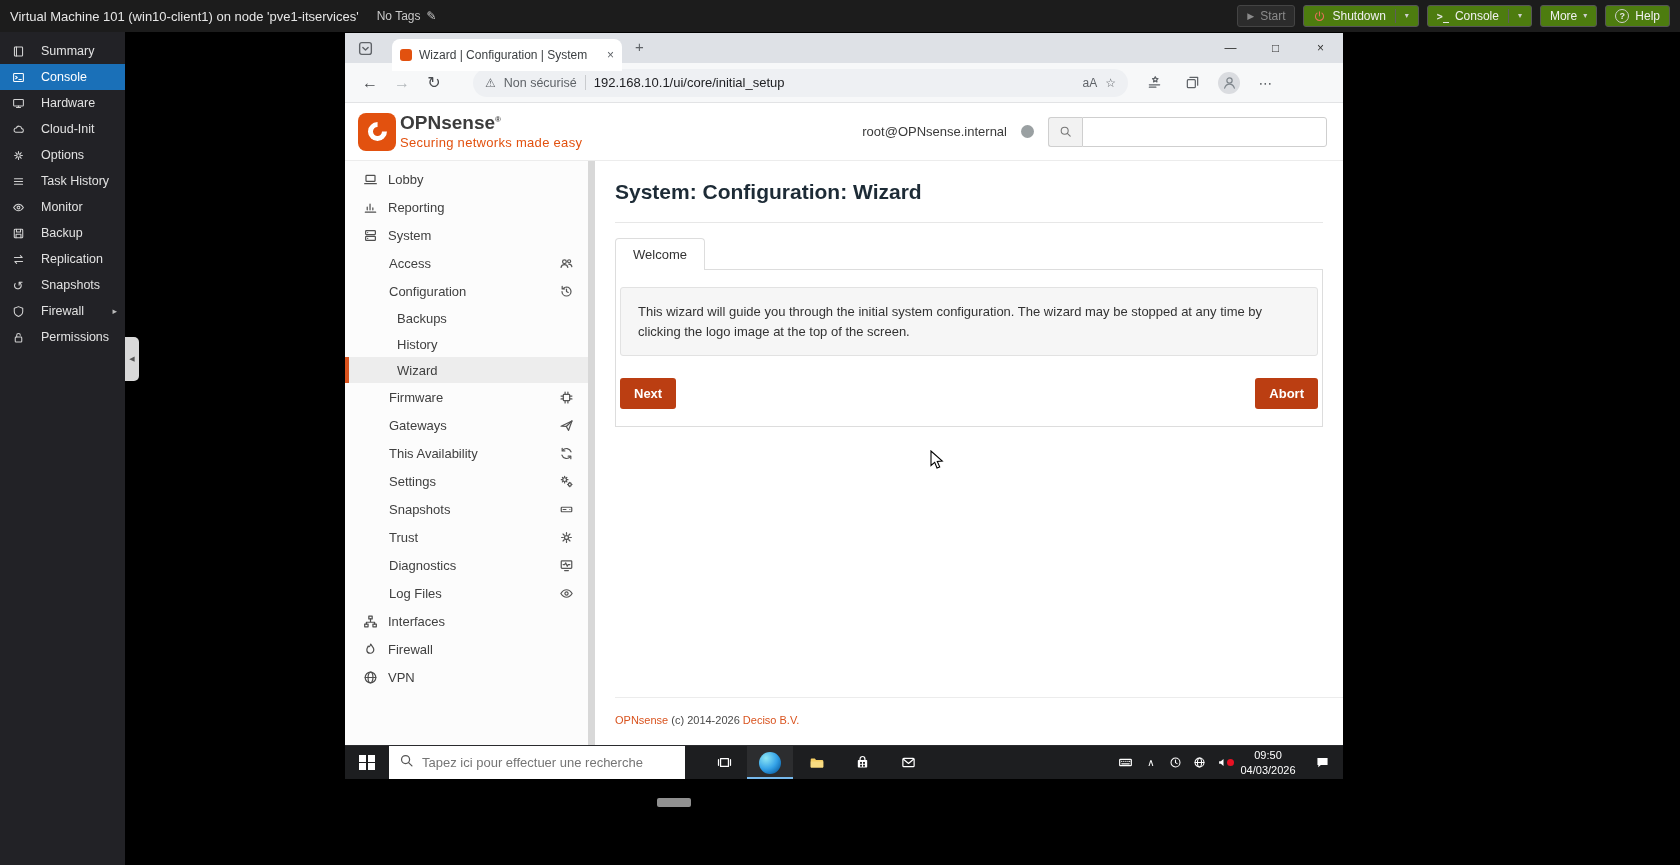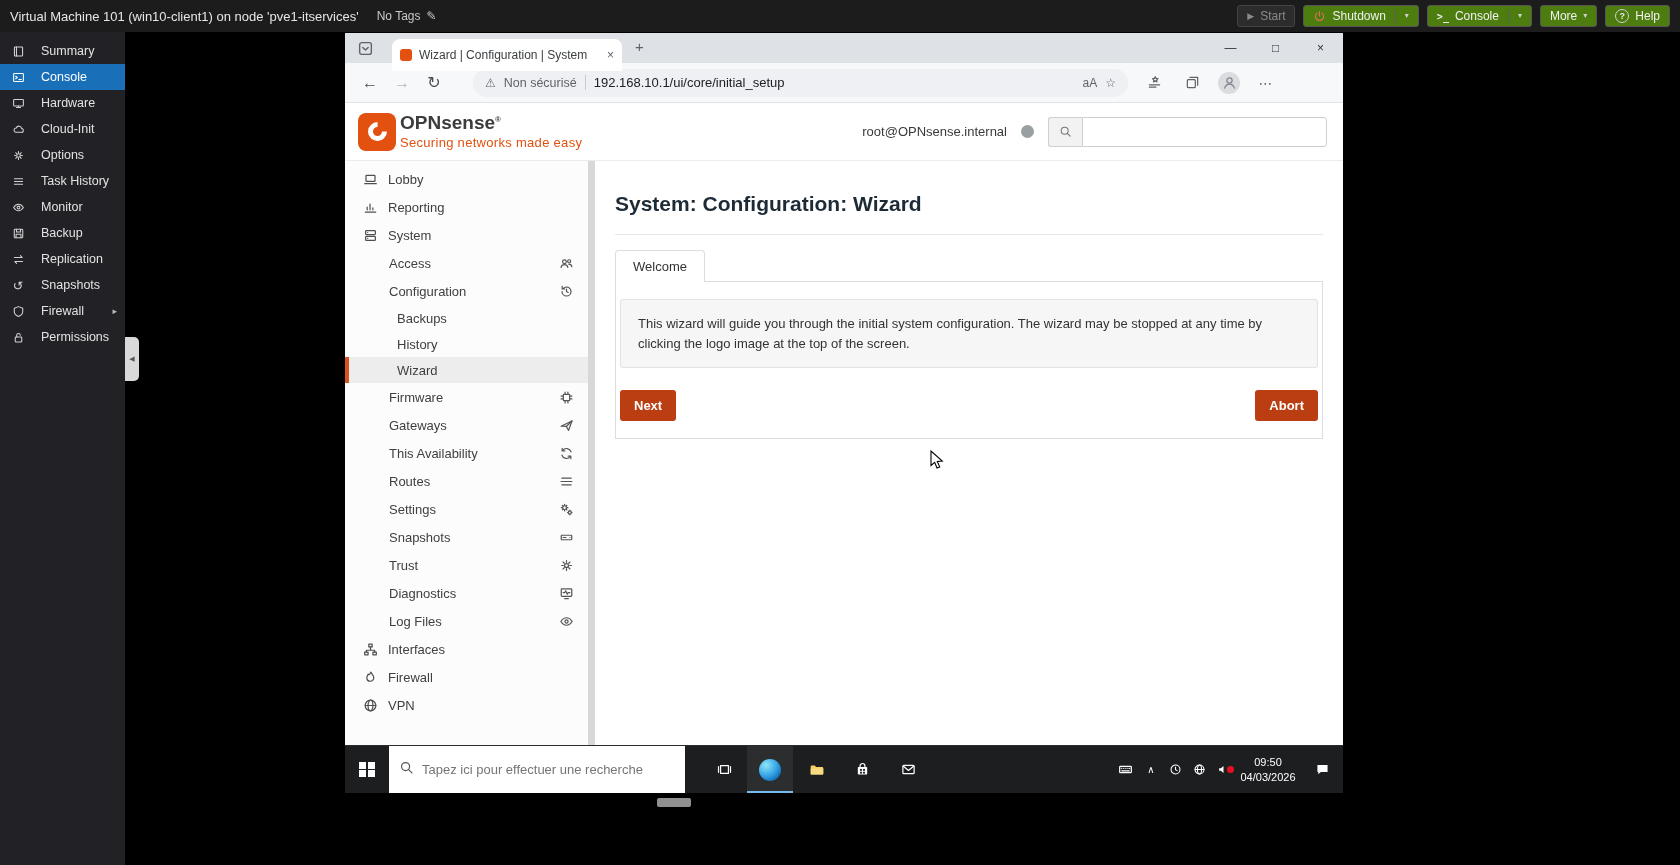--- a/index.html
+++ b/index.html
@@ -76,33 +76,33 @@
   .mstrip{position:absolute;top:0;right:0;width:7px;height:100%;background:#d8d8d8}
   .mrow{display:flex;align-items:center;height:28px;font-size:13px;color:#404040;padding-right:21px;cursor:pointer}
   .mrow.l1{padding-left:17px;gap:10px}
   .mic{width:16px;display:flex;justify-content:center;color:#4f4f4f;flex:none}
   .mrow.l2{padding-left:44px}
   .ric{margin-left:auto;color:#555;display:flex;align-items:center}
   .mrow.l3{padding-left:52px;height:26px}
   .mrow.active{background:#ededed;border-left:4px solid #d9531e;padding-left:48px}
 
   .ops-content{flex:1;background:#fff;position:relative;padding:0 20px}
-  .pg-title{margin-top:31px;font-size:21px;font-weight:600;color:#1d2b36}
+  .pg-title{margin-top:19px;font-size:21px;font-weight:600;color:#1d2b36}
   .pg-hr{height:1px;background:#e7e7e7;margin-top:18px}
   .tabrow{margin-top:15px;display:flex}
   .wtab{border:1px solid #ddd;border-bottom:none;background:#fff;padding:8px 17px;font-size:13px;color:#333;border-radius:4px 4px 0 0;position:relative;z-index:2;margin-bottom:-1px;cursor:pointer}
   .panel{border:1px solid #ddd;background:#fff;padding:17px 4px;position:relative;z-index:1}
   .msg{background:#f6f6f6;border:1px solid #e2e2e2;border-radius:3px;padding:14px 17px;font-size:13px;color:#333;line-height:1.5}
   .btnrow{display:flex;justify-content:space-between;margin-top:22px}
   .obtn{background:#bb3e12;color:#fff;font-weight:700;font-size:13px;border:none;border-radius:3px;padding:8px 14px;cursor:pointer;font-family:inherit}
   .ops-footer{position:absolute;left:20px;right:0;top:536px;border-top:1px solid #ececec;padding-top:16px;font-size:11px;color:#4a4a4a}
   .ops-footer .flink{color:#d9531e;cursor:pointer}
 
   
-  .taskbar{position:absolute;left:0;top:712px;width:998px;height:48px;background:#1d1e20;display:flex;align-items:stretch;color:#fff;border-top:1px solid #2a2b2e}
+  .taskbar{position:absolute;left:0;top:712px;width:998px;height:34px;background:#1d1e20;display:flex;align-items:stretch;color:#fff;border-top:1px solid #2a2b2e}
   .tb-start{width:44px;display:flex;align-items:center;justify-content:center;cursor:pointer}
   .winlogo{display:grid;grid-template-columns:7px 7px;grid-template-rows:7px 7px;gap:1.5px}
   .winlogo i{background:#fff;display:block}
   .tb-search{width:296px;background:#fff;display:flex;align-items:center;gap:8px;padding:0 10px;color:#555}
   .tb-search input{border:none;outline:none;font-size:13px;width:230px;color:#222;background:transparent;font-family:inherit}
   .tb-sp{width:16px}
   .tb-ic{width:46px;display:flex;align-items:center;justify-content:center;position:relative;cursor:pointer}
   .tb-ic.active{background:rgba(255,255,255,.07);box-shadow:inset 0 -2px 0 #76b9ed}
   .edge{width:22px;height:22px;border-radius:50%;background:radial-gradient(circle at 32% 28%,#8ee7f5,#35a3e8 50%,#0b62a8 85%)}
   .tray{margin-left:auto;display:flex;align-items:center}
@@ -430,28 +430,20 @@
               <div class="mrow l2">
                 <span>This Availability</span>
                 <span class="ric">
                     <svg class="i" viewBox="0 0 16 16">
                       <path d="M12.8 6.2a5.1 5.1 0 00-8.9-1.5M3.2 9.8a5.1 5.1 0 008.9 1.5"></path>
                       <path d="M3.4 2.4v2.8h2.8M12.6 13.6v-2.8H9.8"></path>
                     </svg>
                   </span>
               </div>
               <div class="mrow l2">
-                <span>Routes</span>
-                <span class="ric">
-                    <svg class="i" viewBox="0 0 16 16">
-                      <path d="M3 4.5h10M2.2 8h11.6M3 11.5h10"></path>
-                    </svg>
-                  </span>
-              </div>
-              <div class="mrow l2">
                 <span>Settings</span>
                 <span class="ric">
                     <svg class="i" viewBox="0 0 16 16">
                       <circle cx="6" cy="6" r="2"></circle>
                       <path d="M6 2.5v1M6 8.5v1M2.5 6h1M8.5 6h1M3.6 3.6l.7.7M7.7 7.7l.7.7M8.4 3.6l-.7.7M4.3 7.7l-.7.7"></path>
                       <circle cx="11.5" cy="11.2" r="1.7"></circle>
                       <path d="M11.5 8.8v.8M11.5 12.8v.8M9.1 11.2h.8M13.1 11.2h.8"></path>
                     </svg>
                   </span>
               </div>
@@ -529,20 +521,25 @@
               <div class="pg-hr"></div>
               <div class="tabrow">
                 <div class="wtab">Welcome</div>
               </div>
               <div class="panel">
                 <div class="msg">This wizard will guide you through the initial system configuration. The wizard may be stopped at any time by clicking the logo image at the top of the screen.</div>
                 <div class="btnrow">
                   <button class="obtn">Next</button>
                   <button class="obtn">Abort</button>
                 </div>
+              </div>
+              <div class="ops-footer">
+                <span class="flink">OPNsense</span>
+                <span>(c) 2014-2026</span>
+                <span class="flink">Deciso B.V.</span>
               </div>
             </main>
           </div>
         </div>
       </div>
 
       <div class="taskbar">
         <div class="tb-start">
           <span class="winlogo">
               <i></i>

